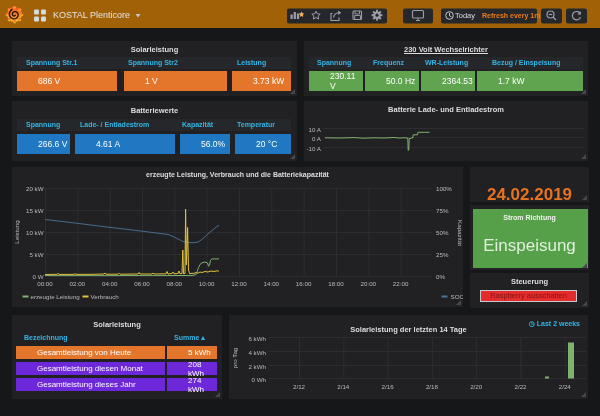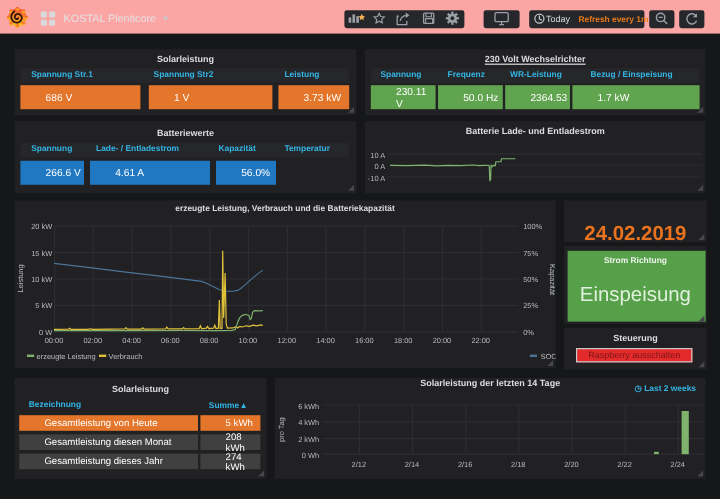--- a/index.html
+++ b/index.html
@@ -6,29 +6,29 @@
 html,body { width:600px; height:416px; background:#161719; font-family:"Liberation Sans",sans-serif; overflow:hidden; }
 #page { position:relative; width:600px; height:416px; }
 .panel { position:absolute; background:#212124; }
 .ptitle { position:absolute; width:100%; text-align:center; font-size:7.5px; font-weight:bold; color:#dcdde0; }
 .hdr { position:absolute; background:#26272b; }
 .hcell { position:absolute; font-size:7px; font-weight:bold; color:#33b5e5; }
 .cell { position:absolute; color:#fff; font-size:8.5px; display:flex; align-items:center; padding-left:21px; }
 .orange { background:#e4762b; }
 .green { background:#61a44f; }
 .blue { background:#1f78c1; }
-.dgreen { background:#404040; }
+.dgreen { background:#6d28d9; }
 .rsz { position:absolute; width:0; height:0; border-left:5px solid transparent; border-bottom:5px solid #44474d; }
 svg text { font-family:"Liberation Sans",sans-serif; }
 </style>
 </head>
 <body>
 <div id="page">
 
-<div id="navbar" style="position:absolute;left:0;top:0;width:600px;height:28px;background:#fca5a5;">
+<div id="navbar" style="position:absolute;left:0;top:0;width:600px;height:28px;background:#a16207;">
   <svg width="600" height="28" style="position:absolute;left:0;top:0">
 
     <defs>
       <linearGradient id="glog" x1="0" y1="0" x2="0" y2="1">
         <stop offset="0" stop-color="#f4502c"></stop>
             <stop offset="1" stop-color="#fbc225"></stop>
       </linearGradient>
     </defs>
     <g transform="translate(14.5,14.5)">
       <circle r="7.6" fill="url(#glog)"></circle>
@@ -151,20 +151,21 @@
 <div class="panel" style="left:12px;top:101px;width:285px;height:60px;">
   <div class="ptitle" style="top:5px;">Batteriewerte</div>
   <div class="hdr" style="left:5px;top:18px;width:274px;height:12px;"></div>
   <div class="hcell" style="left:14px;top:20px;">Spannung</div>
   <div class="hcell" style="left:68px;top:20px;">Lade- / Entladestrom</div>
   <div class="hcell" style="left:170px;top:20px;">Kapazität</div>
   <div class="hcell" style="left:225px;top:20px;">Temperatur</div>
   <div class="cell blue" style="left:5px;top:33px;width:53px;height:20px;">266.6 V</div>
   <div class="cell blue" style="left:63px;top:33px;width:100px;height:20px;">4.61 A</div>
   <div class="cell blue" style="left:168px;top:33px;width:50px;height:20px;">56.0%</div>
+  <div class="cell blue" style="left:223px;top:33px;width:56px;height:20px;">20 °C</div>
   <div class="rsz" style="right:2px;bottom:2px;"></div>
 </div>
 
 <div class="panel" style="left:304px;top:101px;width:284px;height:60px;">
   <div class="ptitle" style="top:4px;">Batterie Lade- und Entladestrom</div>
   <svg width="284" height="60" style="position:absolute;left:0;top:0">
     <g stroke="#2c2d32" stroke-width="1">
       <line x1="19.5" y1="27.5" x2="281" y2="27.5"></line>
       <line x1="19.5" y1="36.5" x2="281" y2="36.5"></line>
       <line x1="19.5" y1="46.5" x2="281" y2="46.5"></line>
@@ -282,21 +283,21 @@
   <div class="cell orange" style="left:4px;top:31px;width:149px;height:13px;font-size:8px;">Gesamtleistung von Heute</div>
   <div class="cell orange" style="left:155px;top:31px;width:50px;height:13px;font-size:8px;">5 kWh</div>
   <div class="cell dgreen" style="left:4px;top:47px;width:149px;height:13px;font-size:8px;">Gesamtleistung diesen Monat</div>
   <div class="cell dgreen" style="left:155px;top:47px;width:50px;height:13px;font-size:8px;">208 kWh</div>
   <div class="cell dgreen" style="left:4px;top:63px;width:149px;height:13px;font-size:8px;">Gesamtleistung dieses Jahr</div>
   <div class="cell dgreen" style="left:155px;top:63px;width:50px;height:13px;font-size:8px;">274 kWh</div>
   <div class="rsz" style="right:2px;bottom:2px;"></div>
 </div>
 
 <div class="panel" style="left:229px;top:315px;width:359px;height:84px;">
-  <div class="ptitle" style="top:0;">Solarleistung der letzten 14 Tage</div>
+  <div class="ptitle" style="top:10px;">Solarleistung der letzten 14 Tage</div>
   <div style="position:absolute;right:8px;top:5px;font-size:7px;font-weight:bold;color:#33b5e5;">◷ Last 2 weeks</div>
   <svg width="359" height="84" style="position:absolute;left:0;top:0" id="barchart">
     <g stroke="#2c2d32" stroke-width="1">
       <line x1="40" y1="22.5" x2="357" y2="22.5"></line>
       <line x1="40" y1="36.5" x2="357" y2="36.5"></line>
       <line x1="40" y1="50.5" x2="357" y2="50.5"></line>
       <line x1="40" y1="63.5" x2="357" y2="63.5"></line>
     </g>
     <g stroke="#2c2d32" stroke-width="1">
           <line x1="70.5" x2="70.5" y1="22.5" y2="63.5"></line>

